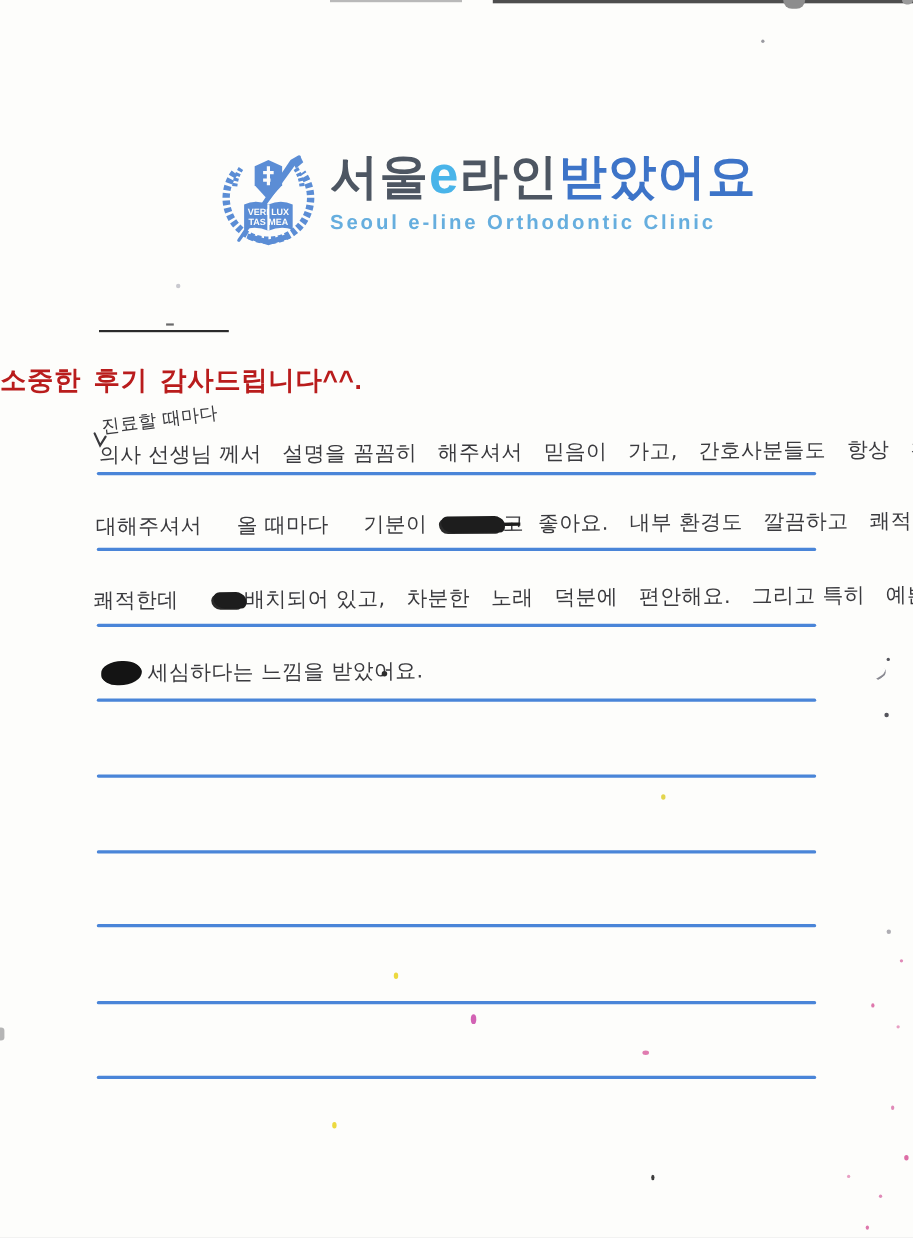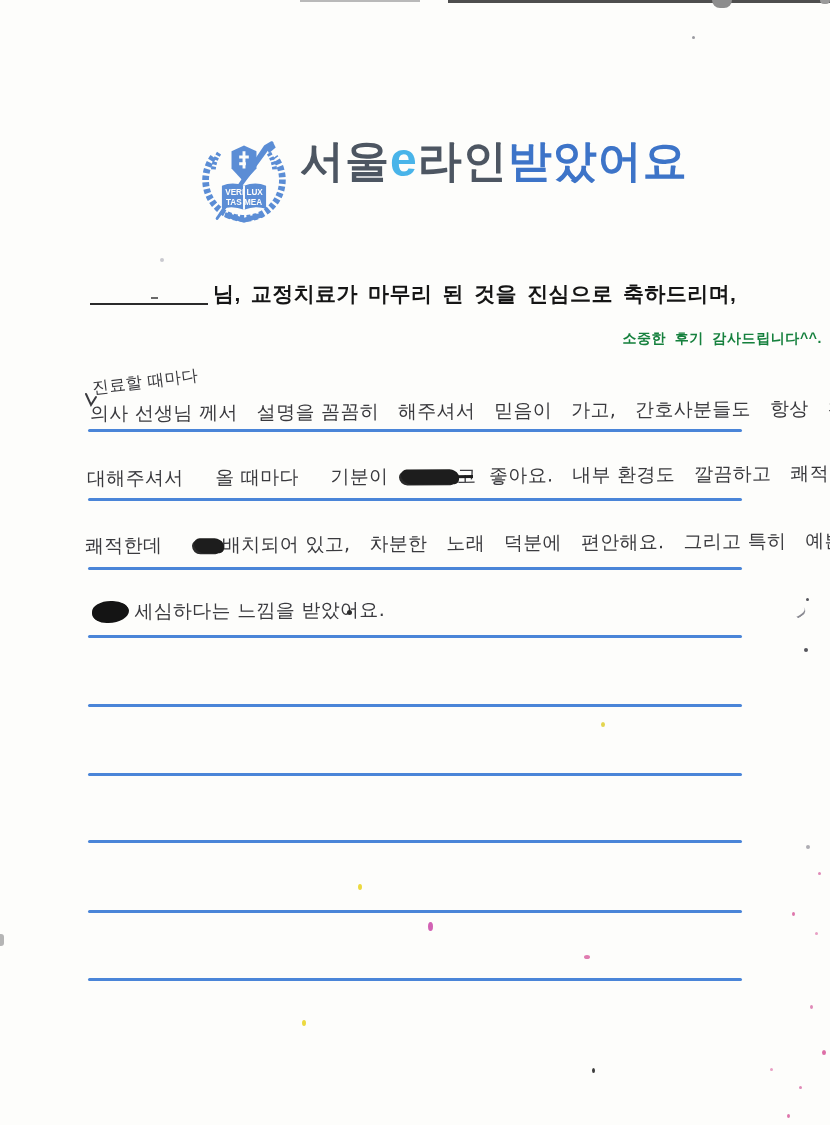--- a/index.html
+++ b/index.html
@@ -21,21 +21,21 @@
   .logo-text{margin-left:8px;padding-top:2px;}
   .logo-title{font-size:44px;font-weight:700;letter-spacing:1px;line-height:1.1;white-space:nowrap;}
   .logo-title .p-dark{color:#4d5662;text-align:right;}
   .logo-title .p-cyan{color:#49b4e9;font-size:48px;font-weight:800;}
   .logo-title .p-blue{color:#3d74c8;}
   .logo-subtitle{margin-top:4px;font-size:18.5px;font-weight:600;color:#66aede;letter-spacing:2.6px;white-space:nowrap;}
   
   .greet1{position:absolute;left:90px;top:280px;font-size:21px;font-weight:700;color:#151515;letter-spacing:.4px;word-spacing:4px;white-space:nowrap;}
   .name-blank{display:inline-block;width:118px;height:20px;border-bottom:2px solid #2b2b2b;margin-right:5px;position:relative;vertical-align:-4px;}
   .name-blank::after{content:"";position:absolute;left:52%;bottom:4px;width:7px;height:2px;background:#6a6a6a;}
-  .greet2{position:absolute;left:0;top:330px;width:822px;text-align:right;font-size:14px;font-weight:700;color:#15803d;letter-spacing:.6px;word-spacing:4px;}
+  .greet2{position:absolute;left:0;top:330px;width:822px;text-align:left;font-size:24px;font-weight:700;color:#b91c1c;letter-spacing:.6px;word-spacing:4px;}
   
   .rule{position:absolute;left:88px;width:654px;height:2.6px;background:#4a85d8;border-radius:2px;}
   
   .hand{position:absolute;color:#3a3a3e;font-size:19px;white-space:pre;letter-spacing:.3px;transform:rotate(-.4deg);font-family:"DejaVu Sans","Liberation Sans",sans-serif;}
   .hand-sm{font-size:16.5px;transform:rotate(-7deg);}
   .caret-mark{position:absolute;left:84px;top:392px;width:14px;height:16px;}
   .scribble{display:inline-block;position:relative;height:14px;background:#1d1d1d;border-radius:6px 8px 5px 9px;vertical-align:-1px;box-shadow:2px 1px 0 #1d1d1d,-2px 2px 0 #2a2a2a;}
   .scribble.strike::after{content:"";position:absolute;right:-16px;top:6px;width:18px;height:3px;background:#1d1d1d;}
   .blob{display:inline-block;width:36px;height:21px;background:#141414;border-radius:55% 45% 60% 40%;vertical-align:-4px;box-shadow:1px 1px 0 #141414;}
   .hw-dot{position:absolute;left:347px;top:610px;width:5px;height:5px;background:#2c2c2c;border-radius:50%;}
@@ -64,24 +64,25 @@
       <path d="M50,14 L63,20 L63,38 L50,52 L37,38 L37,20 Z" fill="#5b8dd5"></path>
       <path d="M50,20 v18 M45,26 h10 M45,33 h7" stroke="#fdfdfb" stroke-width="3" fill="none"></path>
       <path d="M27,56 Q38,51 50,56 Q62,51 73,56 L73,80 Q62,76 50,81 Q38,76 27,80 Z" fill="#5b8dd5"></path>
       <path d="M50,56 L50,81" stroke="#fdfdfb" stroke-width="2"></path>
       <text x="50" y="66" text-anchor="middle" font-size="8.5" font-weight="bold" fill="#fdfdfb" font-family="Liberation Sans, sans-serif">VERI LUX</text>
       <text x="50" y="76" text-anchor="middle" font-size="8.5" font-weight="bold" fill="#fdfdfb" font-family="Liberation Sans, sans-serif">TAS MEA</text>
       <path d="M30,86 L50,92 L70,86" stroke="#5b8dd5" stroke-width="5" fill="none"></path>
     </svg>
     <div class="logo-text">
       <div class="logo-title"><span class="p-dark">서울</span><span class="p-cyan">e</span><span class="p-dark">라인</span><span class="p-blue">받았어요</span></div>
+      <div class="logo-subtitle">Seoul e-line Orthodontic Clinic</div>
     </div>
   </div>
 
-  <div class="greet1"><span class="name-blank"></span><span>님, 교정치료가 마무리 된 것을 진심으로 축하드리며,</span></div>
+  <div class="greet1"><span class="name-blank"></span></div>
   <div class="greet2">소중한 후기 감사드립니다^^.</div>
 
   <div class="rule" style="top:429px"></div>
   <div class="rule" style="top:498px"></div>
   <div class="rule" style="top:567px"></div>
   <div class="rule" style="top:635px"></div>
   <div class="rule" style="top:704px"></div>
   <div class="rule" style="top:773px"></div>
   <div class="rule" style="top:840px"></div>
   <div class="rule" style="top:910px"></div>

